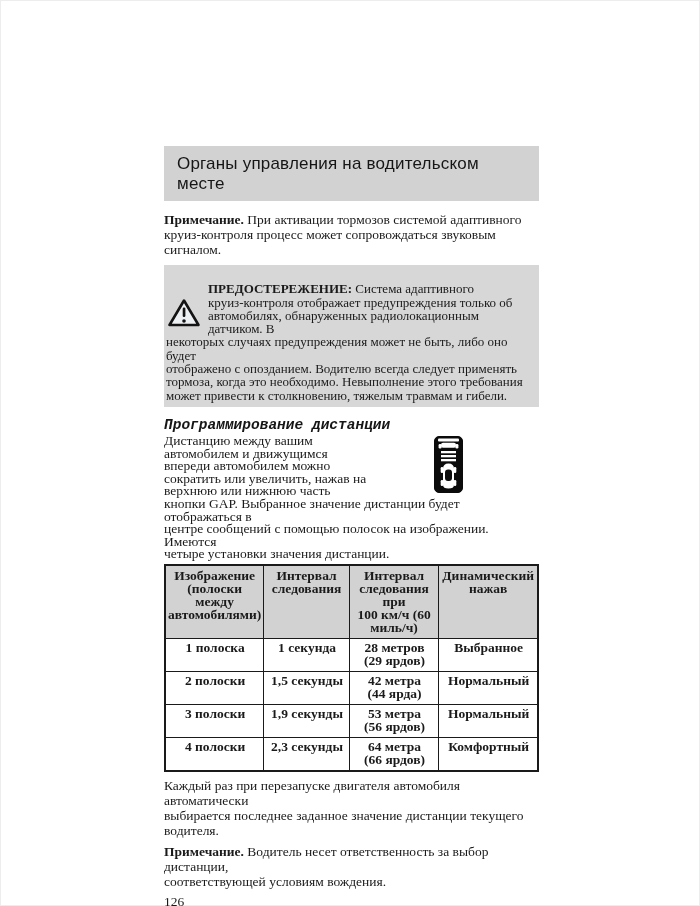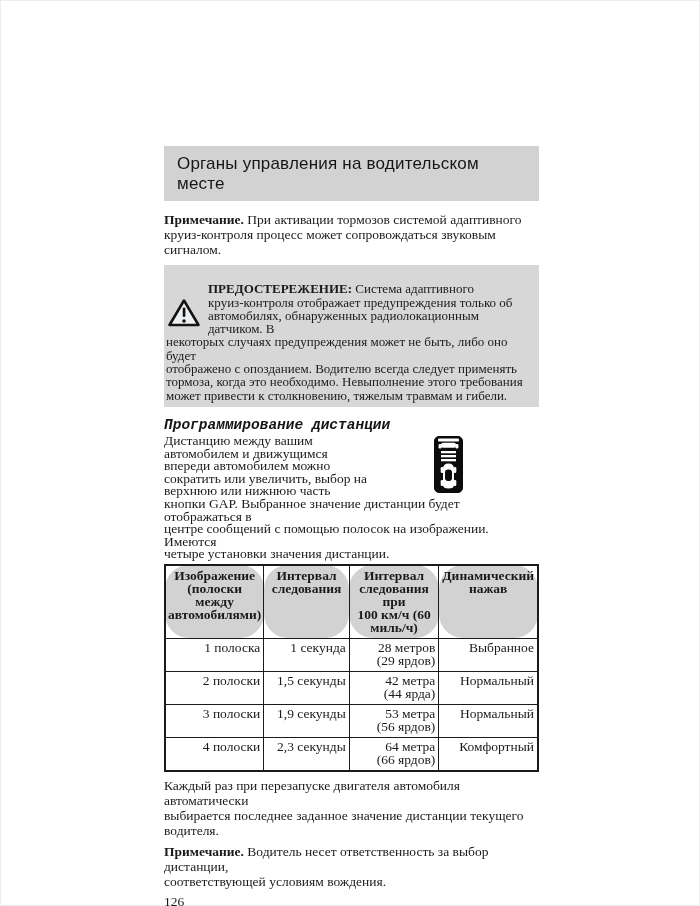--- a/index.html
+++ b/index.html
@@ -50,23 +50,22 @@
     margin-top:3px; border-collapse:collapse; width:375px;
     font-size:13.5px; line-height:13px;
     border:2px solid #1a1a1a;
   }
   table.distance th, table.distance td {
     border:1.5px solid #1a1a1a; white-space:pre-line; vertical-align:top;
   }
   table.distance th {
     background:#d2d2d2; font-weight:bold; text-align:center;
     padding:3px 2px 4px 2px;
-    border-radius:24px;
   }
-  table.distance td { padding:2px 3px 4px 4px; text-align:right; }
+  table.distance td { padding:2px 3px 4px 4px; text-align:center;font-weight:bold; }
   .col1 { width:93px; } .col2 { width:88px; } .col3 { width:95px; } .col4 { width:95px; }
 
   p.after-table { margin:6px 0 0 0; font-size:13.5px; line-height:15px; white-space:pre-line; }
   .page-number { margin-top:5px; font-size:13.5px; }
   b.lead { font-weight:bold; }
 </style>
 </head>
 <body>
 
 <div class="page">
@@ -112,21 +111,21 @@
           <rect x="11" y="33.5" width="7" height="11.5" rx="3" fill="#0b0b0b"></rect>
           <rect x="6.7" y="31" width="2.6" height="6" rx="1.2" fill="#ffffff"></rect>
           <rect x="19.7" y="31" width="2.6" height="6" rx="1.2" fill="#ffffff"></rect>
           <rect x="6.7" y="44" width="2.6" height="6" rx="1.2" fill="#ffffff"></rect>
           <rect x="19.7" y="44" width="2.6" height="6" rx="1.2" fill="#ffffff"></rect>
         </svg>
       </span>
       <div class="narrow">Дистанцию между вашим
 автомобилем и движущимся
 впереди автомобилем можно
-сократить или увеличить, выбор на
+сократить или увеличить, нажав на
 верхнюю или нижнюю часть</div>
       <div class="wide">кнопки GAP. Выбранное значение дистанции будет отображаться в
 центре сообщений с помощью полосок на изображении. Имеются
 четыре установки значения дистанции.</div>
     </div>
 
     <table class="distance">
       <thead>
         <tr>
           <th class="col1">Изображение

